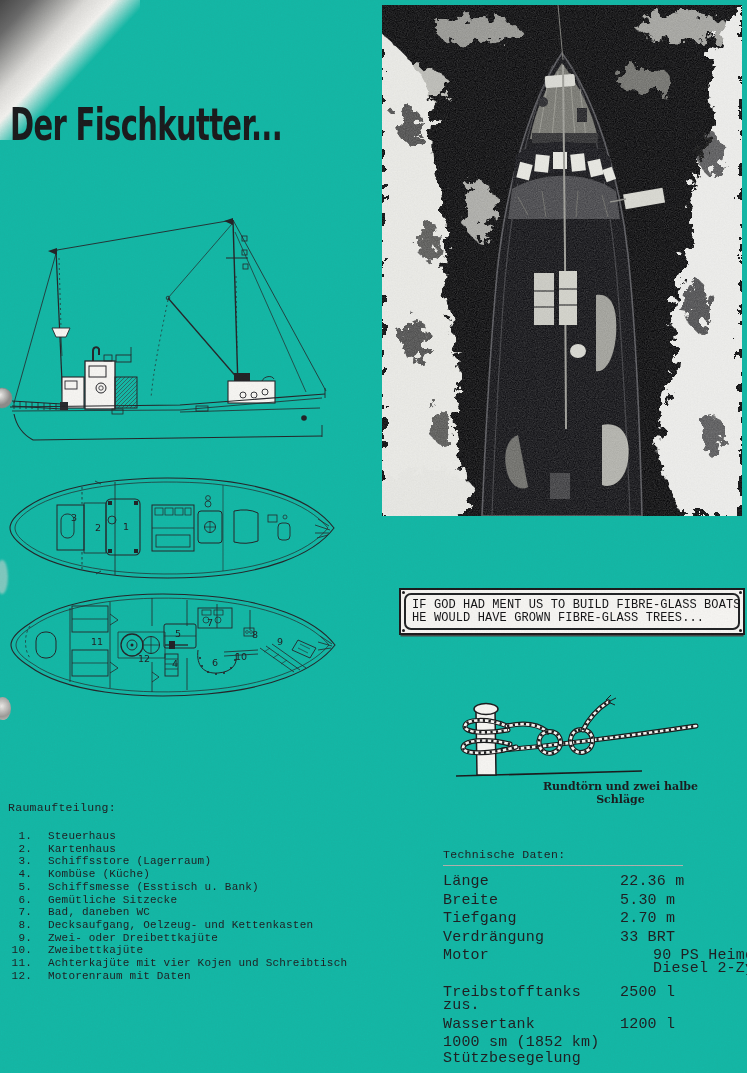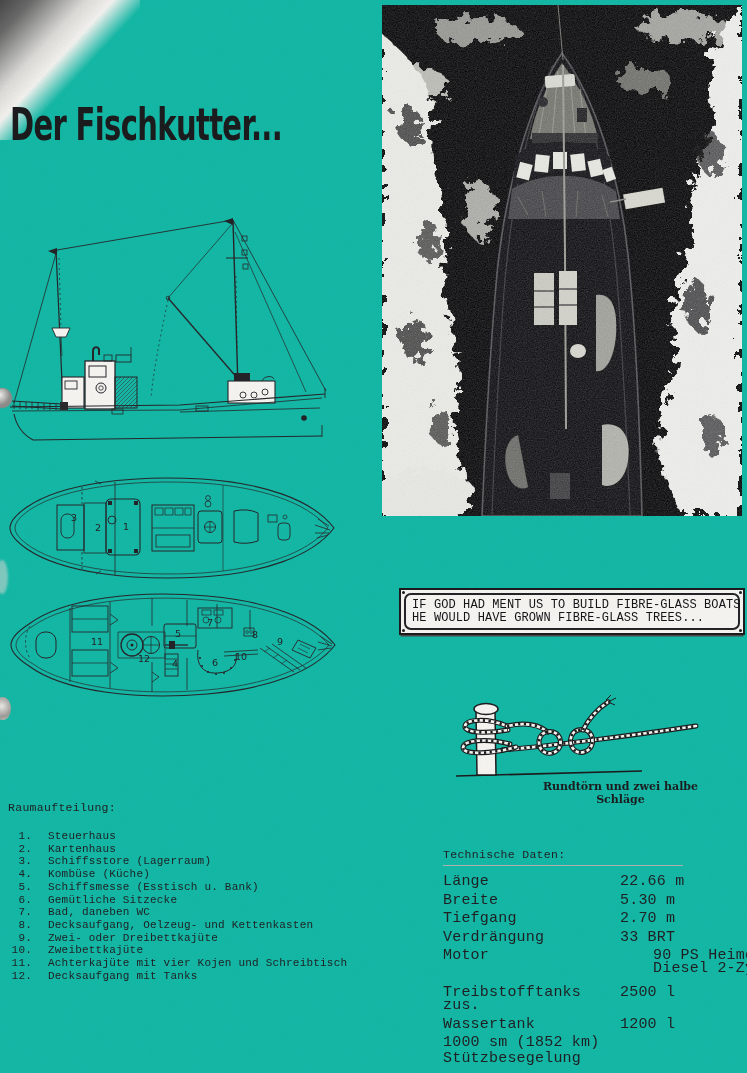--- a/index.html
+++ b/index.html
@@ -447,31 +447,31 @@
       <div class="room-row">
           <span class="num">10.</span>
           <span class="lbl">Zweibettkajüte</span>
         </div>
       <div class="room-row">
           <span class="num">11.</span>
           <span class="lbl">Achterkajüte mit vier Kojen und Schreibtisch</span>
         </div>
       <div class="room-row">
           <span class="num">12.</span>
-          <span class="lbl">Decksaufgang mit Tanks</span>
+          <span class="lbl">Motorenraum mit Daten</span>
         </div>
     </div>
   </div>
 
   <div class="tech">
     <span class="tech-heading">Technische Daten:</span>
     <div class="tech-rows">
       <div class="tech-row">
           <span class="t-lbl">Länge</span>
-          <span class="t-val">22.66 m</span>
+          <span class="t-val">22.36 m</span>
         </div>
       <div class="tech-row">
           <span class="t-lbl">Breite</span>
           <span class="t-val">5.30 m</span>
         </div>
       <div class="tech-row">
           <span class="t-lbl">Tiefgang</span>
           <span class="t-val">2.70 m</span>
         </div>
       <div class="tech-row">

